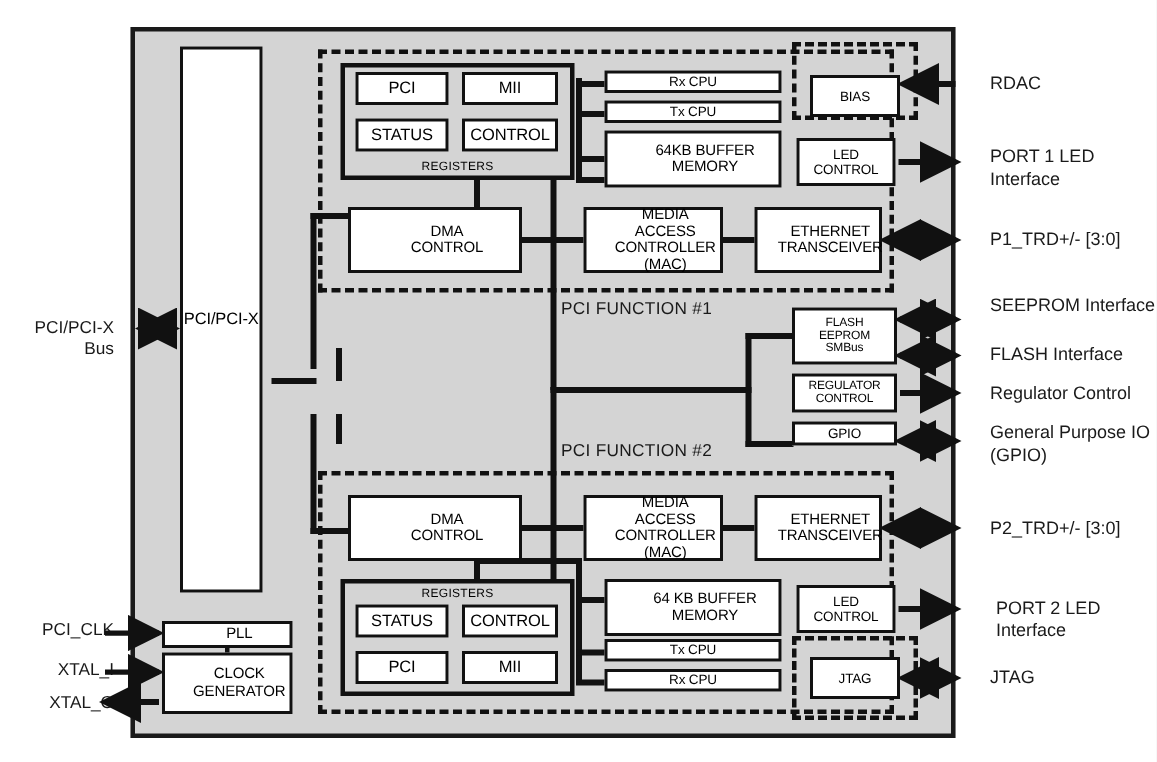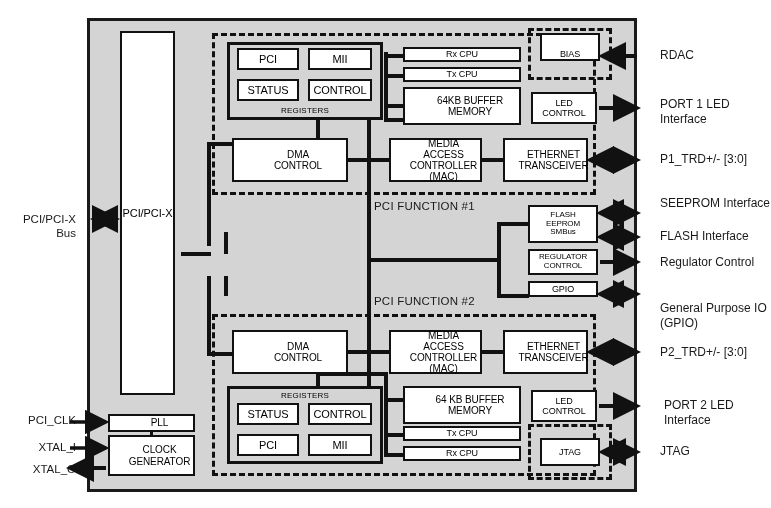--- a/index.html
+++ b/index.html
@@ -215,21 +215,21 @@
   </div>
   <div class="blk fs10" style="left:389px; top:138px; width:93px; height:44px; white-space:pre-line;">
     <span>MEDIA ACCESS
 CONTROLLER (MAC)</span>
   </div>
   <div class="blk fs10" style="left:503px; top:138px; width:85px; height:44px; white-space:pre-line;">
     <span>ETHERNET
 TRANSCEIVER</span>
   </div>
 
-  <div class="blk fs9" style="left:540px; top:33px; width:60px; height:28px;align-items:flex-end;">
+  <div class="blk fs9" style="left:540px; top:50px; width:60px; height:28px;">
     <span>BIAS</span>
   </div>
   <div class="blk fs9" style="left:531px; top:92px; width:66px; height:32px; white-space:pre-line;">
     <span>LED
 CONTROL</span>
   </div>
 
   <div class="fncaption" style="left:374px; top:200px;">PCI FUNCTION #1</div>
   <div class="fncaption" style="left:374px; top:295px;">PCI FUNCTION #2</div>
 
@@ -303,21 +303,21 @@
   <div class="leftlabel" style="left:8px; top:413px; width:68px;">PCI_CLK</div>
   <div class="leftlabel" style="left:8px; top:440px; width:68px;">XTAL_I</div>
   <div class="leftlabel" style="left:8px; top:462px; width:68px;">XTAL_O</div>
 
   <div class="extlabel" style="left:644px; top:48px;">RDAC</div>
   <div class="extlabel" style="left:644px; top:97px;">PORT 1 LED Interface</div>
   <div class="extlabel" style="left:644px; top:152px;">P1_TRD+/- [3:0]</div>
   <div class="extlabel" style="left:644px; top:196px;">SEEPROM Interface</div>
   <div class="extlabel" style="left:644px; top:229px;">FLASH Interface</div>
   <div class="extlabel" style="left:644px; top:255px;">Regulator Control</div>
-  <div class="extlabel" style="left:644px; top:281px;margin-top:20px;">General Purpose IO
+  <div class="extlabel" style="left:644px; top:281px;">General Purpose IO
 (GPIO)</div>
   <div class="extlabel" style="left:644px; top:345px;">P2_TRD+/- [3:0]</div>
   <div class="extlabel" style="left:628px; top:398px;margin-left:20px;">PORT 2 LED Interface</div>
   <div class="extlabel" style="left:644px; top:444px;">JTAG</div>
 
   <svg class="arrow-layer" viewBox="0 0 771 508" xmlns="http://www.w3.org/2000/svg">
     <defs>
       <marker id="ar" markerWidth="7" markerHeight="7" refX="6" refY="3.5" orient="auto">
         <polygon points="0 0, 7 3.5, 0 7" fill="#111111"></polygon>
       </marker>

